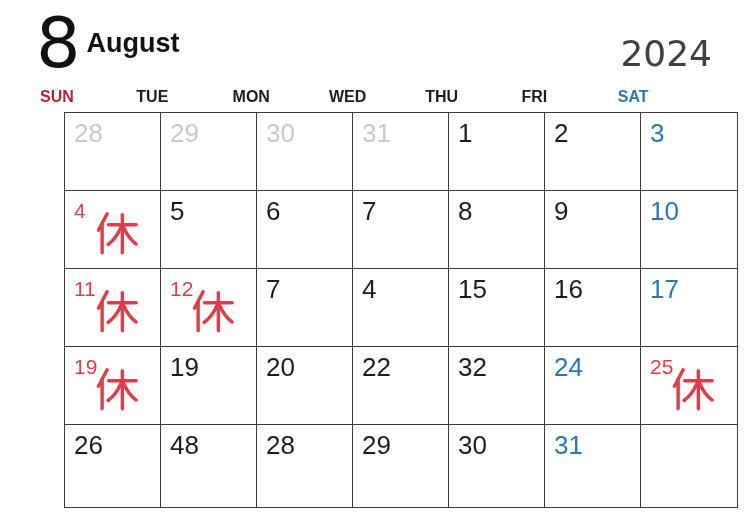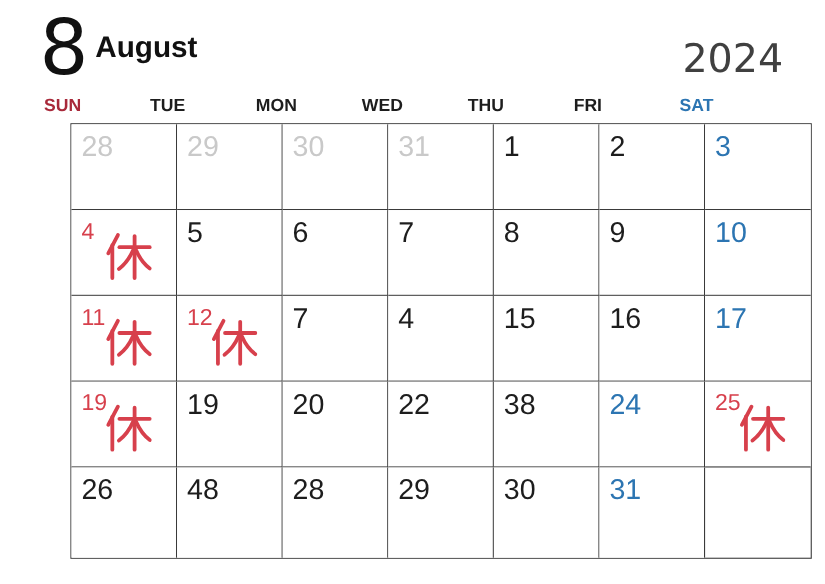--- a/index.html
+++ b/index.html
@@ -203,21 +203,21 @@
     <div class="cell t-normal">
       <span class="daynum">19</span>
     </div>
     <div class="cell t-normal">
       <span class="daynum">20</span>
     </div>
     <div class="cell t-normal">
       <span class="daynum">22</span>
     </div>
     <div class="cell t-normal">
-      <span class="daynum">38</span>
+      <span class="daynum">32</span>
     </div>
     <div class="cell t-sat">
       <span class="daynum">24</span>
     </div>
     <div class="cell t-holiday">
       <span class="daynum">25</span>
       <span class="holiday-mark" title="休">
         <svg viewBox="0 0 100 100" xmlns="http://www.w3.org/2000/svg" fill="none" stroke="#d7404c" stroke-width="7.5" stroke-linecap="round">
           <path d="M33 8 L14 44"></path>
           <path d="M22 28 L22 93"></path>

